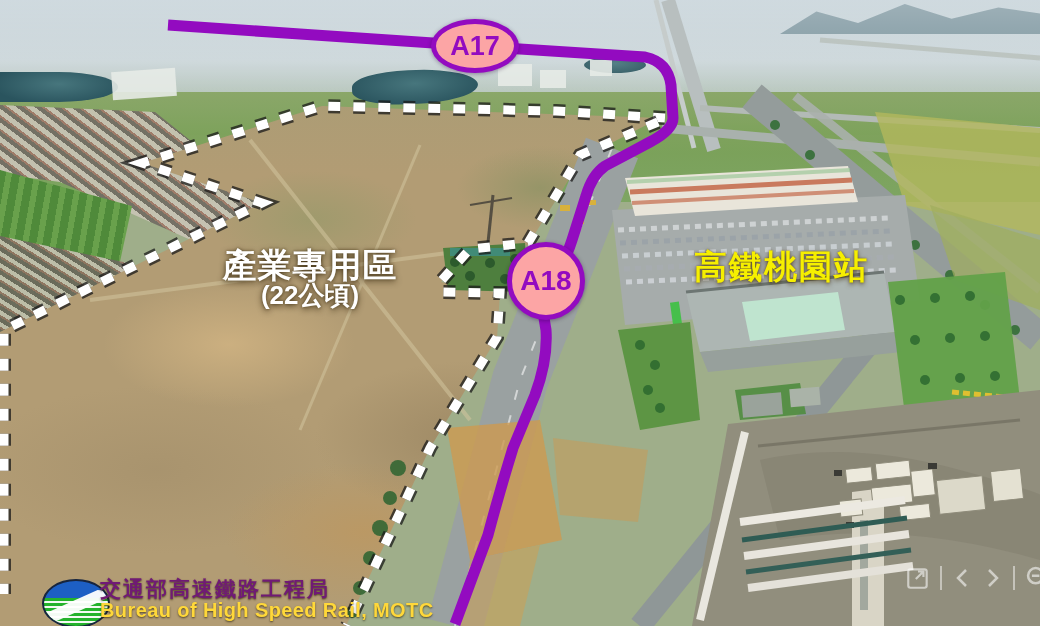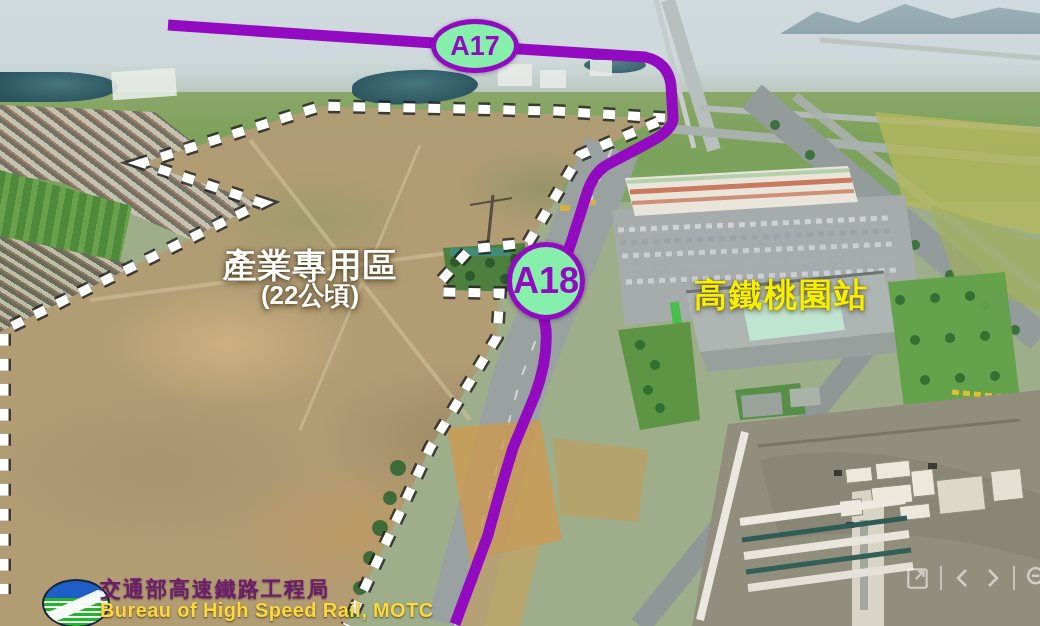--- a/index.html
+++ b/index.html
@@ -42,26 +42,26 @@
          radial-gradient(260px 120px at 15% 75%,rgba(162,142,106,.6),transparent 70%),
          radial-gradient(120px 60px at 52% 30%,rgba(122,142,92,.5),transparent 70%),
          radial-gradient(150px 70px at 30% 35%,rgba(136,152,100,.45),transparent 70%);}
   svg.bg,svg.overlay{position:absolute;left:0;top:0;}
   
   .zone-label{position:absolute;left:188px;top:248px;width:244px;text-align:center;color:#fff;
        font-weight:bold;line-height:1.0;text-shadow:0 2px 6px rgba(50,35,10,.8),0 0 3px rgba(60,45,10,.6);}
   .zone-label .l1{font-size:34px;letter-spacing:1px;}
   .zone-label .l2{font-size:26px;}
   .station-label{position:absolute;left:694px;top:245px;font-size:33px;font-weight:bold;color:#f6ef00;
-       letter-spacing:2px;text-shadow:0 2px 5px rgba(60,40,0,.7),0 0 2px rgba(90,60,0,.6);margin-top:28px;}
-  .badge{position:absolute;background:#86efac;border:5px solid #930bc0;border-radius:50%;
+       letter-spacing:2px;text-shadow:0 2px 5px rgba(60,40,0,.7),0 0 2px rgba(90,60,0,.6);}
+  .badge{position:absolute;background:#fca5a5;border:5px solid #930bc0;border-radius:50%;
        display:flex;align-items:center;justify-content:center;color:#930bc0;font-weight:bold;
        box-shadow:0 1px 4px rgba(40,0,60,.4);}
   .badge-a17{left:431px;top:19px;width:78px;height:44px;font-size:27px;}
-  .badge-a18{left:507px;top:242px;width:68px;height:68px;font-size:36px;}
+  .badge-a18{left:507px;top:242px;width:68px;height:68px;font-size:28px;}
   
   .logo{position:absolute;left:42px;top:579px;width:64px;height:45px;border-radius:50%;
        overflow:hidden;border:2px solid #17253e;background:linear-gradient(180deg,#1d5fc4 0 38%,#24b32c 38% 100%);}
   .logo .stripes{position:absolute;left:0;top:38%;width:100%;height:62%;
        background:repeating-linear-gradient(180deg,rgba(255,255,255,0) 0 3px,rgba(255,255,255,.95) 3px 5px);}
   .logo .swoosh{position:absolute;left:-8px;top:12px;width:80px;height:26px;background:#fff;
        border-radius:50%;transform:rotate(-14deg);clip-path:polygon(0 55%,100% 0,100% 45%,0 100%);opacity:.95;}
   .logo-text{position:absolute;left:100px;top:578px;line-height:1.05;}
   .logo-text .zh{font-family:"Liberation Serif","DejaVu Serif",serif;font-weight:bold;font-size:21px;
        letter-spacing:2px;color:#701a75;text-shadow:0 1px 2px rgba(40,30,0,.7);}

